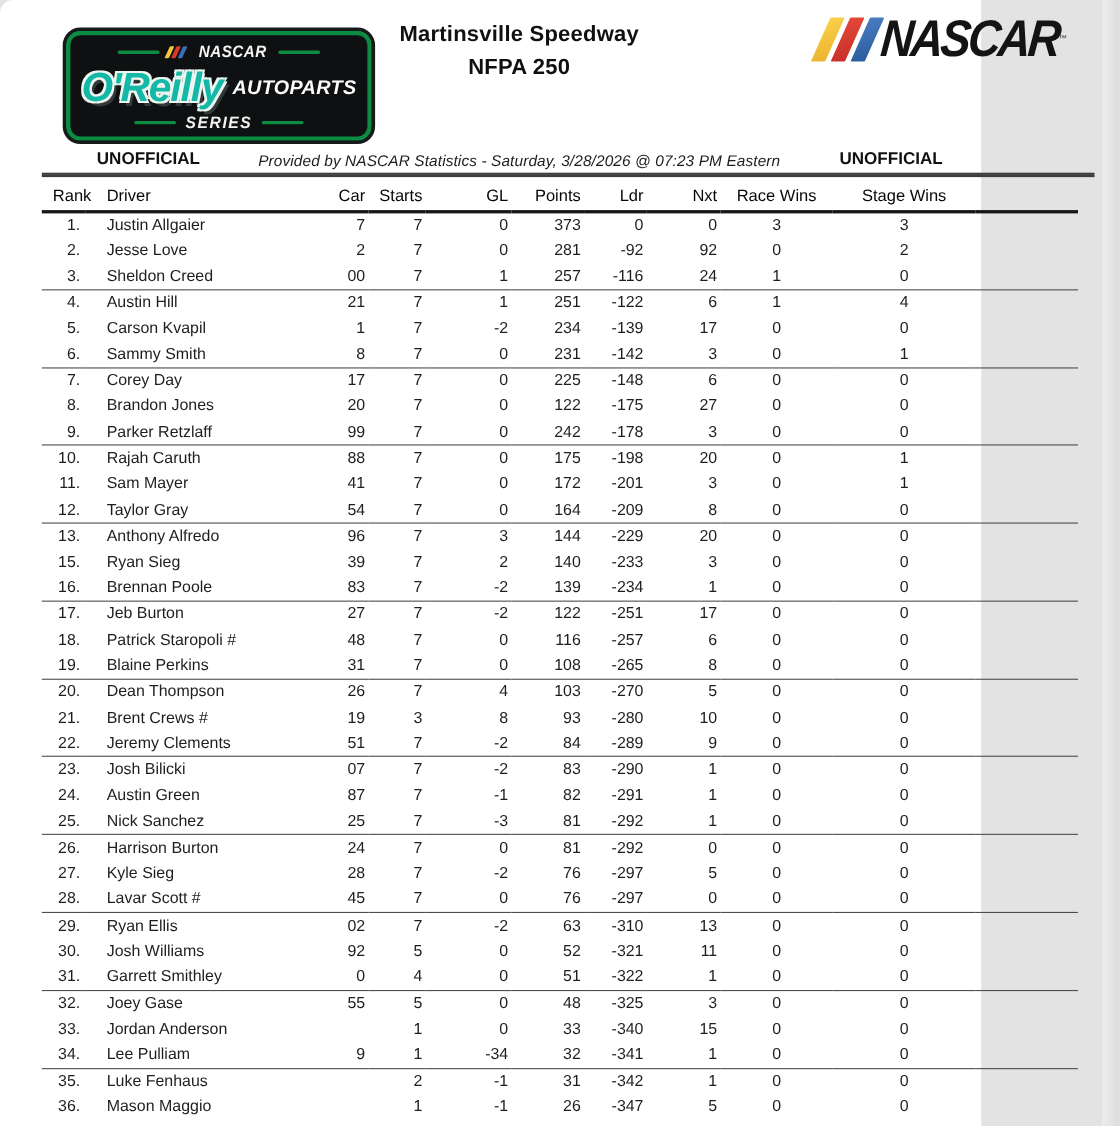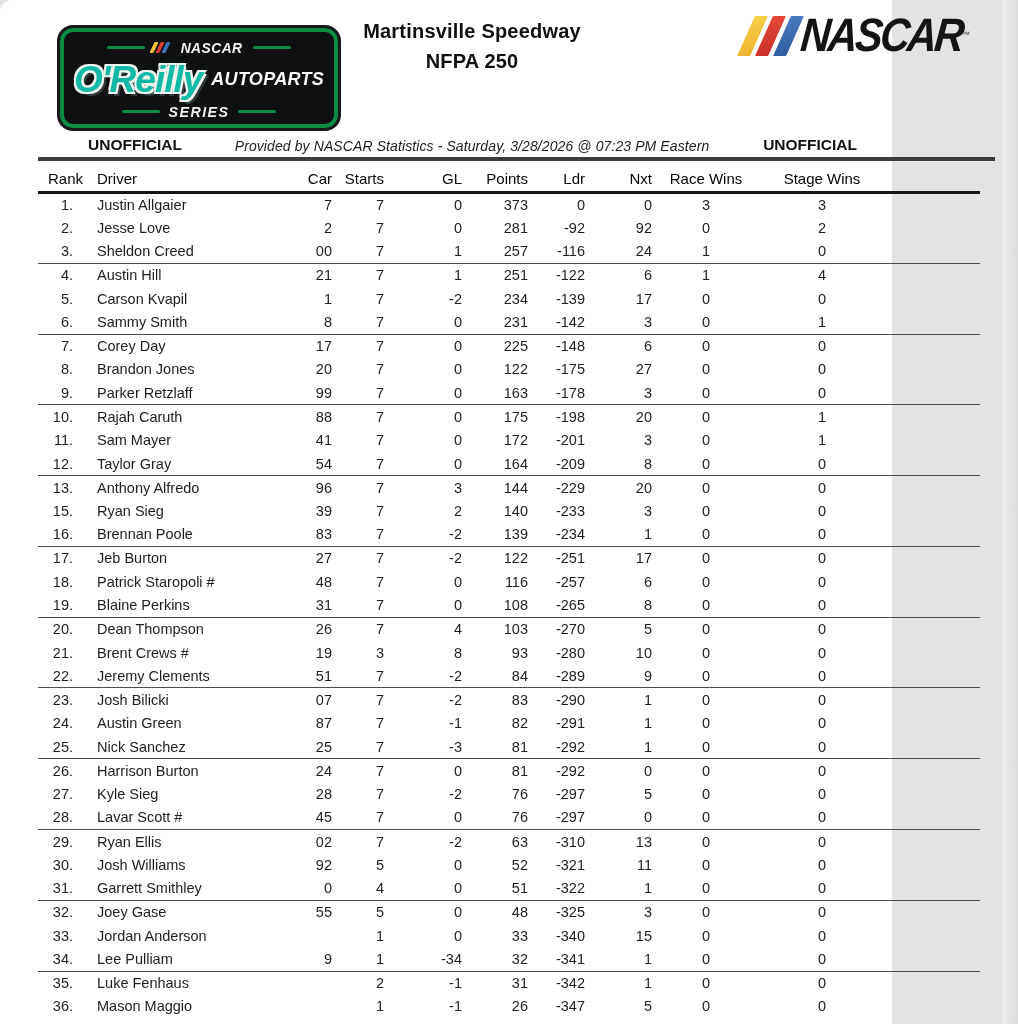--- a/index.html
+++ b/index.html
@@ -277,21 +277,21 @@
           <td class="col-race_wins">0</td>
           <td class="col-stage_wins">0</td>
           <td class="col-filler"></td>
         </tr>
         <tr>
           <td class="col-rank">9.</td>
           <td class="col-driver">Parker Retzlaff</td>
           <td class="col-car">99</td>
           <td class="col-starts">7</td>
           <td class="col-gl">0</td>
-          <td class="col-points">163</td>
+          <td class="col-points">242</td>
           <td class="col-ldr">-178</td>
           <td class="col-nxt">3</td>
           <td class="col-race_wins">0</td>
           <td class="col-stage_wins">0</td>
           <td class="col-filler"></td>
         </tr>
         <tr>
           <td class="col-rank">10.</td>
           <td class="col-driver">Rajah Caruth</td>
           <td class="col-car">88</td>

